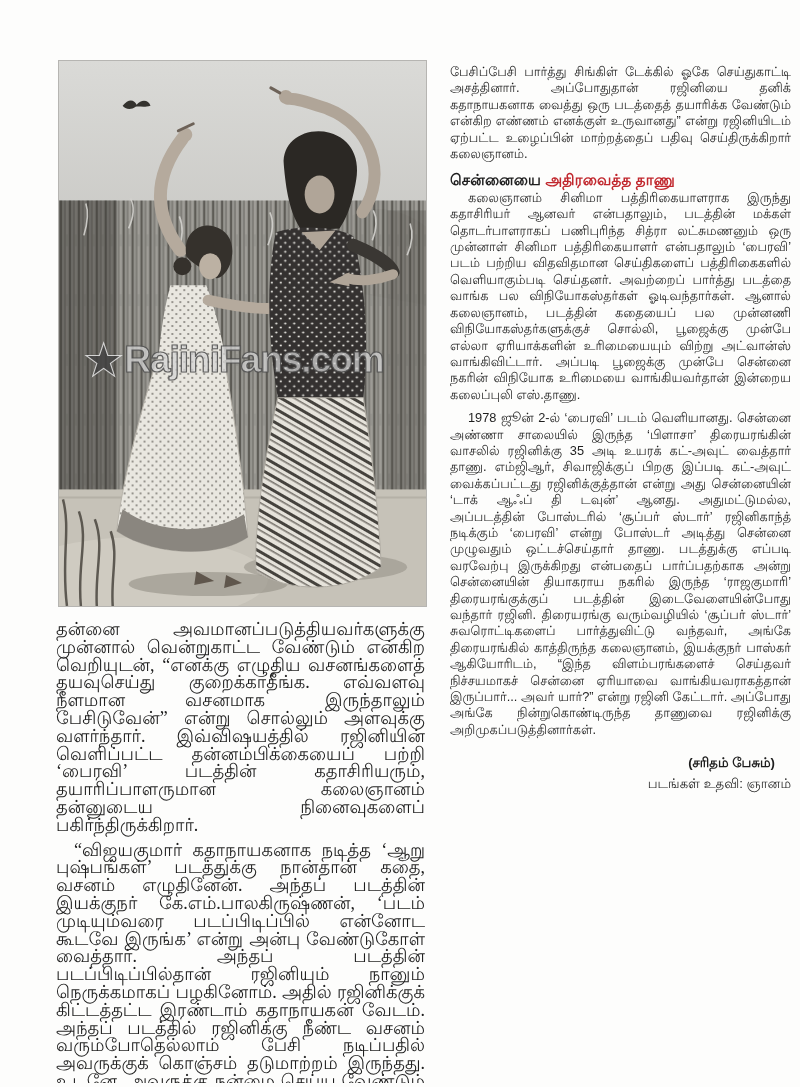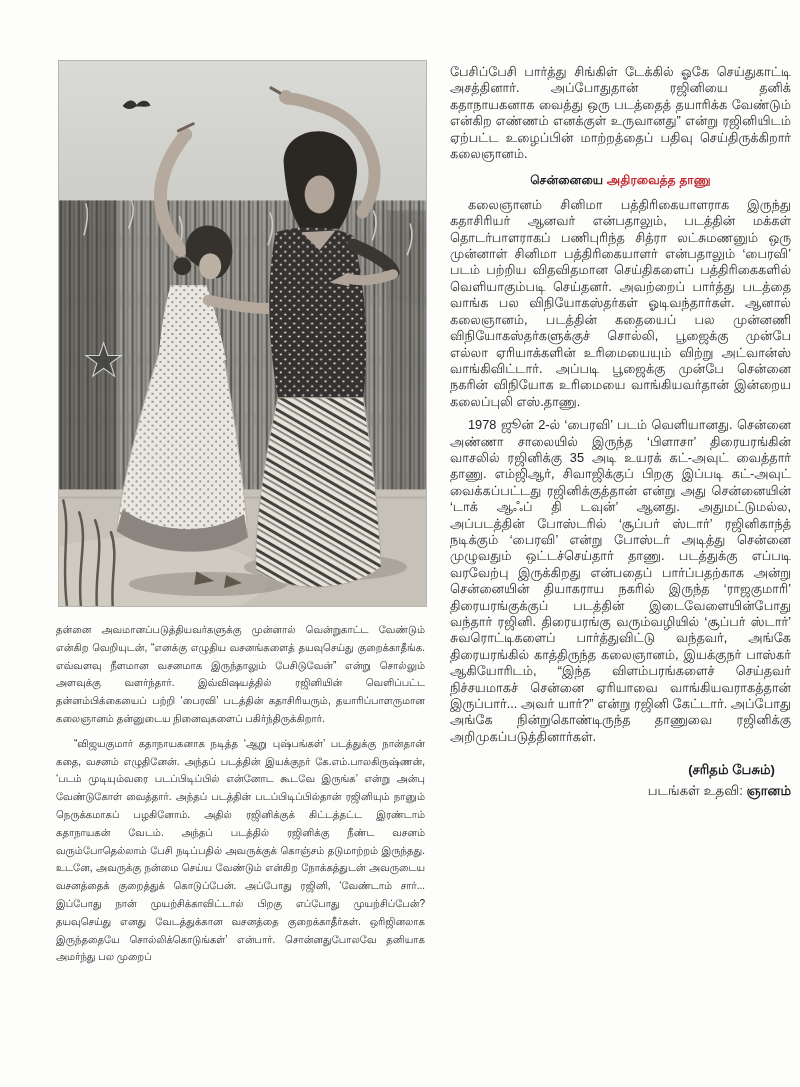--- a/index.html
+++ b/index.html
@@ -16,28 +16,28 @@
              -webkit-text-stroke:1.2px rgba(75,75,75,0.85);
              text-shadow:0 0 2px rgba(90,90,90,0.45);}
   .wm-star{font-size:46px;line-height:1;margin-right:1px;
            color:rgba(55,55,55,0.55);-webkit-text-stroke:1px rgba(255,255,255,0.75);}
 
   
   .col{position:absolute;text-align:justify;}
   .col p{margin:0 0 7px 0;}
   .indent{text-indent:18px;}
   .left-col{left:56px;top:621px;width:369px;height:462px;overflow:hidden;
-            font-size:10px;line-height:17.8px;}
+            font-size:18px;line-height:17.8px;font-family:Liberation Serif, serif;}
   .right-col{left:450px;top:64px;width:341px;height:1035px;overflow:hidden;
              font-size:12.8px;line-height:16.4px;}
-  .sec-heading{font-size:12px;font-weight:bold;text-align:center;margin:10px 0 8px 0;letter-spacing:.2px;}
+  .sec-heading{font-size:15px;font-weight:bold;text-align:left;margin:10px 0 1px 0;letter-spacing:.2px;}
   .h-red{color:#c1272d;}
   .credits{margin-top:14px;text-align:right;font-size:13.2px;line-height:21px;}
   .byline{font-weight:bold;padding-right:16px;}
-  .bold{font-weight:bold;}
+  .bold{font-weight:normal;}
 </style>
 </head>
 <body>
 
 <div class="page">
 
   <figure class="photo">
     <svg viewBox="0 0 369 547" preserveAspectRatio="none" aria-hidden="true">
       <defs>
         <linearGradient id="sky" x1="0" y1="0" x2="0" y2="1">
@@ -119,20 +119,21 @@
       <g stroke="#4a463f" stroke-width="2.5" fill="none" opacity="0.85">
         <path d="M8,547 C2,500 12,470 4,440"></path>
         <path d="M22,547 C18,505 30,480 20,452"></path>
         <path d="M38,547 C36,510 46,486 36,460"></path>
         <path d="M54,547 C52,515 60,495 52,472"></path>
       </g>
     </svg>
 
     <div class="watermark">
       <span class="wm-star">★</span>
+      <span>RajiniFans.com</span>
     </div>
   </figure>
 
   <div class="col left-col">
     <p>தன்னை அவமானப்படுத்தியவர்களுக்கு முன்னால் வென்றுகாட்ட வேண்டும் என்கிற வெறியுடன், “எனக்கு எழுதிய வசனங்களைத் தயவுசெய்து குறைக்காதீங்க. எவ்வளவு நீளமான வசனமாக இருந்தாலும் பேசிடுவேன்” என்று சொல்லும் அளவுக்கு வளர்ந்தார். இவ்விஷயத்தில் ரஜினியின் வெளிப்பட்ட தன்னம்பிக்கையைப் பற்றி ‘பைரவி’ படத்தின் கதாசிரியரும், தயாரிப்பாளருமான கலைஞானம் தன்னுடைய நினைவுகளைப் பகிர்ந்திருக்கிறார்.</p>
     <p class="indent">“விஜயகுமார் கதாநாயகனாக நடித்த ‘ஆறு புஷ்பங்கள்’ படத்துக்கு நான்தான் கதை, வசனம் எழுதினேன். அந்தப் படத்தின் இயக்குநர் கே.எம்.பாலகிருஷ்ணன், ‘படம் முடியும்வரை படப்பிடிப்பில் என்னோட கூடவே இருங்க’ என்று அன்பு வேண்டுகோள் வைத்தார். அந்தப் படத்தின் படப்பிடிப்பில்தான் ரஜினியும் நானும் நெருக்கமாகப் பழகினோம். அதில் ரஜினிக்குக் கிட்டத்தட்ட இரண்டாம் கதாநாயகன் வேடம். அந்தப் படத்தில் ரஜினிக்கு நீண்ட வசனம் வரும்போதெல்லாம் பேசி நடிப்பதில் அவருக்குக் கொஞ்சம் தடுமாற்றம் இருந்தது. உடனே, அவருக்கு நன்மை செய்ய வேண்டும் என்கிற நோக்கத்துடன் அவருடைய வசனத்தைக் குறைத்துக் கொடுப்பேன். அப்போது ரஜினி, ‘வேண்டாம் சார்... இப்போது நான் முயற்சிக்காவிட்டால் பிறகு எப்போது முயற்சிப்பேன்? தயவுசெய்து எனது வேடத்துக்கான வசனத்தை குறைக்காதீர்கள். ஒரிஜினலாக இருந்ததையே சொல்லிக்கொடுங்கள்’ என்பார். சொன்னதுபோலவே தனியாக அமர்ந்து பல முறைப்</p>
   </div>
 
   <div class="col right-col">
     <p>பேசிப்பேசி பார்த்து சிங்கிள் டேக்கில் ஓகே செய்துகாட்டி அசத்தினார். அப்போதுதான் ரஜினியை தனிக் கதாநாயகனாக வைத்து ஒரு படத்தைத் தயாரிக்க வேண்டும் என்கிற எண்ணம் எனக்குள் உருவானது” என்று ரஜினியிடம் ஏற்பட்ட உழைப்பின் மாற்றத்தைப் பதிவு செய்திருக்கிறார் கலைஞானம்.</p>

